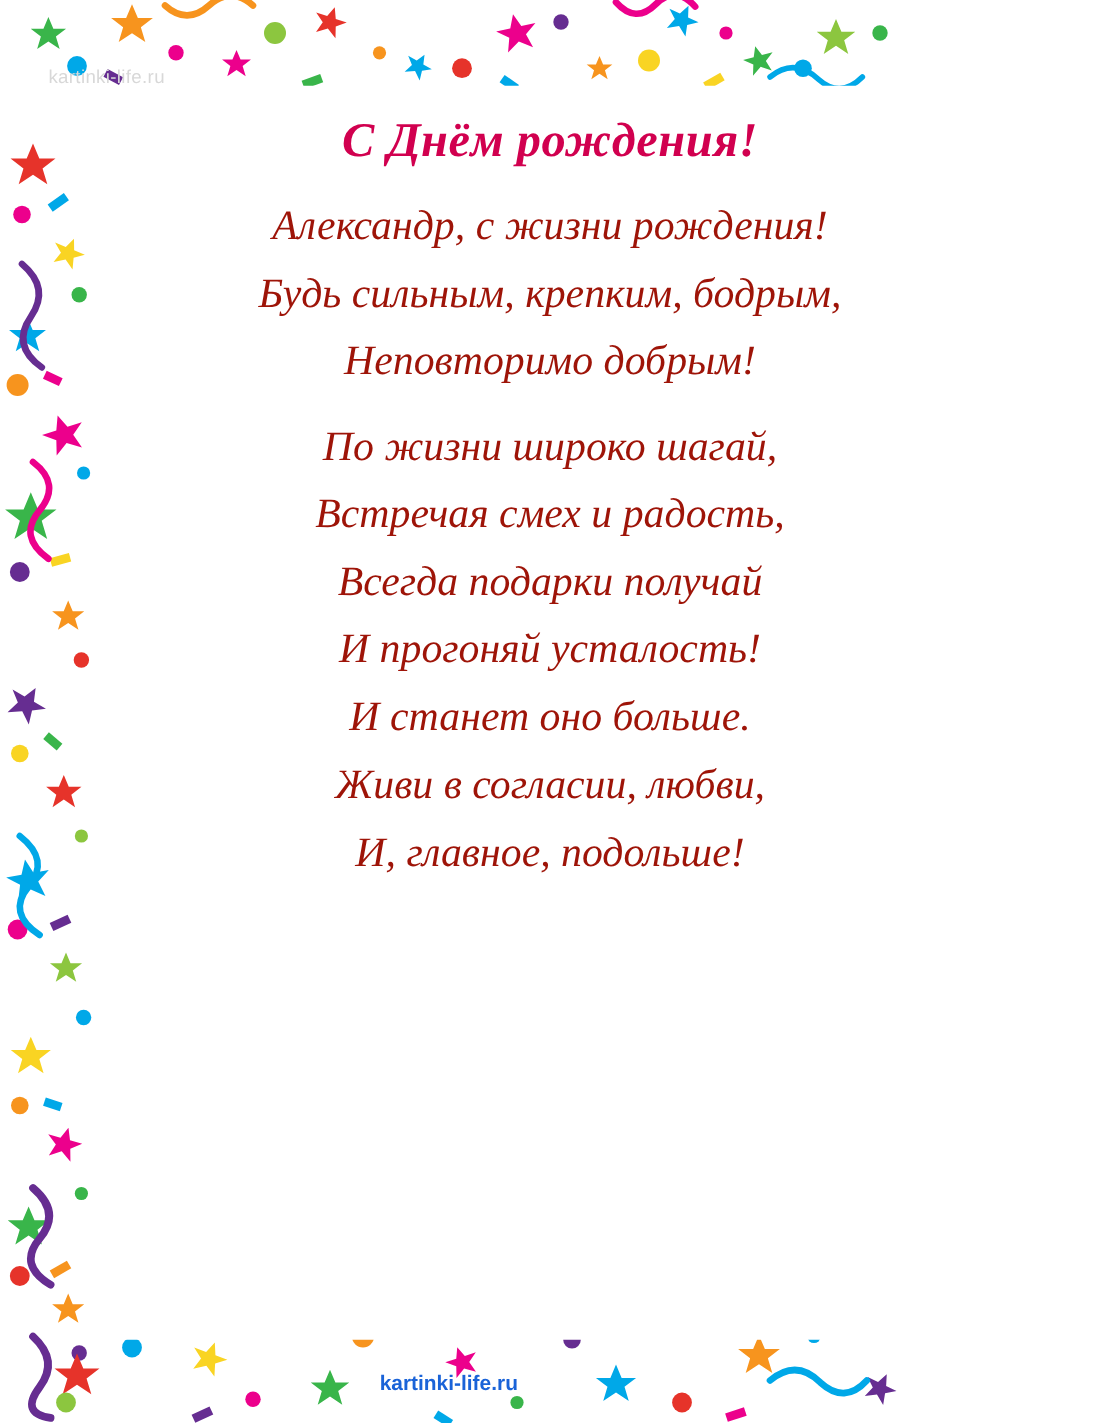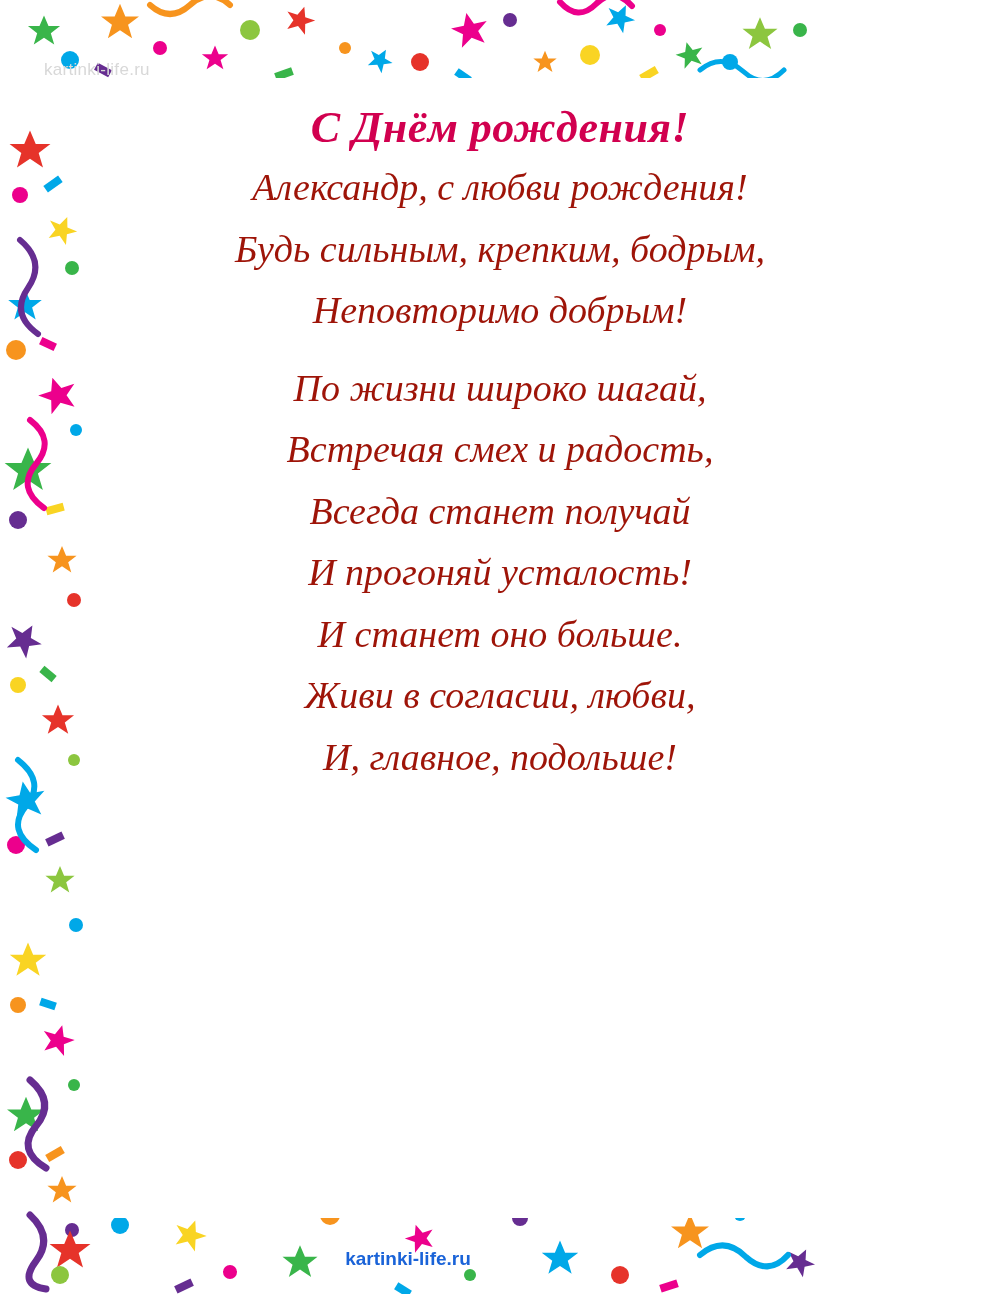--- a/index.html
+++ b/index.html
@@ -39,21 +39,21 @@
     width: 816px;
     text-align: center;
   }
   #greeting-title {
     font-family: "Liberation Serif", serif;
     font-weight: bold;
     font-style: italic;
     font-size: 44px;
     color: #d1004f;
     letter-spacing: 0.5px;
-    margin: 0 0 2px 0;
+    margin: 0 0 20px 0;
     line-height: 1.25;
   }
   .poem-line {
     font-family: "Liberation Serif", serif;
     font-style: italic;
     font-size: 38px;
     color: #9e1408;
     line-height: 1.62;
     white-space: nowrap;
   }
@@ -260,26 +260,26 @@
       <path d="M30 1215 q24 22 6 46 q-18 24 10 28" stroke="#662d91" stroke-width="7" fill="none" stroke-linecap="round"></path>
     </g>
   </svg>
 
   <div id="inner-panel"></div>
 
   <div id="watermark-top">kartinki-life.ru</div>
 
   <div id="text-block">
     <h1 id="greeting-title">С Днём рождения!</h1>
-    <div class="poem-line">Александр, с любви рождения!</div>
+    <div class="poem-line">Александр, с жизни рождения!</div>
     <div class="poem-line">Будь сильным, крепким, бодрым,</div>
     <div class="poem-line">Неповторимо добрым!</div>
     <div class="poem-line stanza-gap">По жизни широко шагай,</div>
     <div class="poem-line">Встречая смех и радость,</div>
-    <div class="poem-line">Всегда станет получай</div>
+    <div class="poem-line">Всегда подарки получай</div>
     <div class="poem-line">И прогоняй усталость!</div>
     <div class="poem-line">И станет оно больше.</div>
     <div class="poem-line">Живи в согласии, любви,</div>
     <div class="poem-line">И, главное, подольше!</div>
   </div>
 
   <div id="footer-brand">kartinki-life.ru</div>
 
 </div>
 

